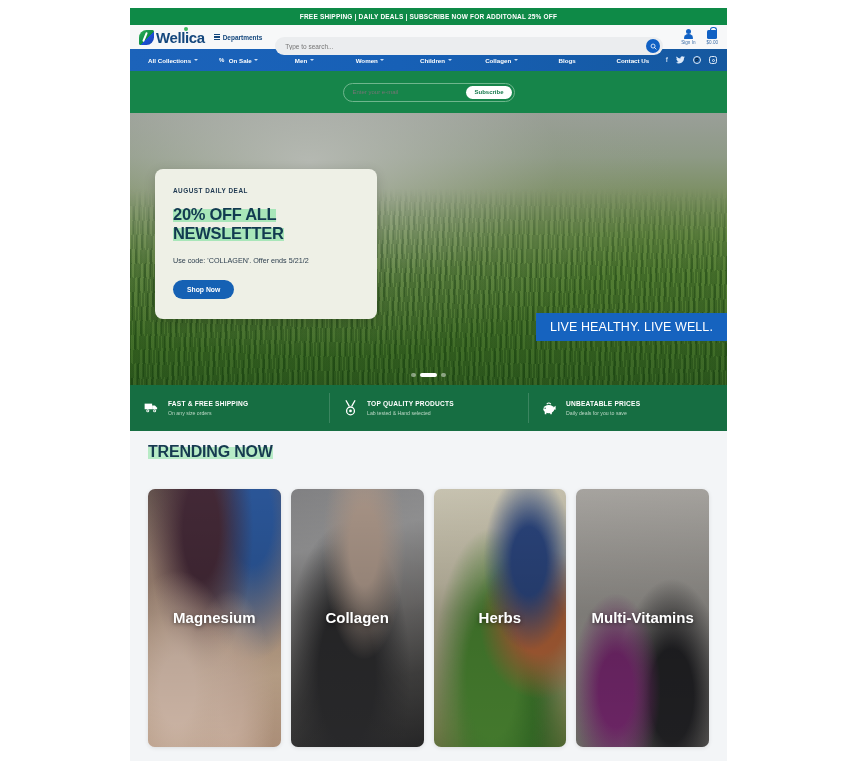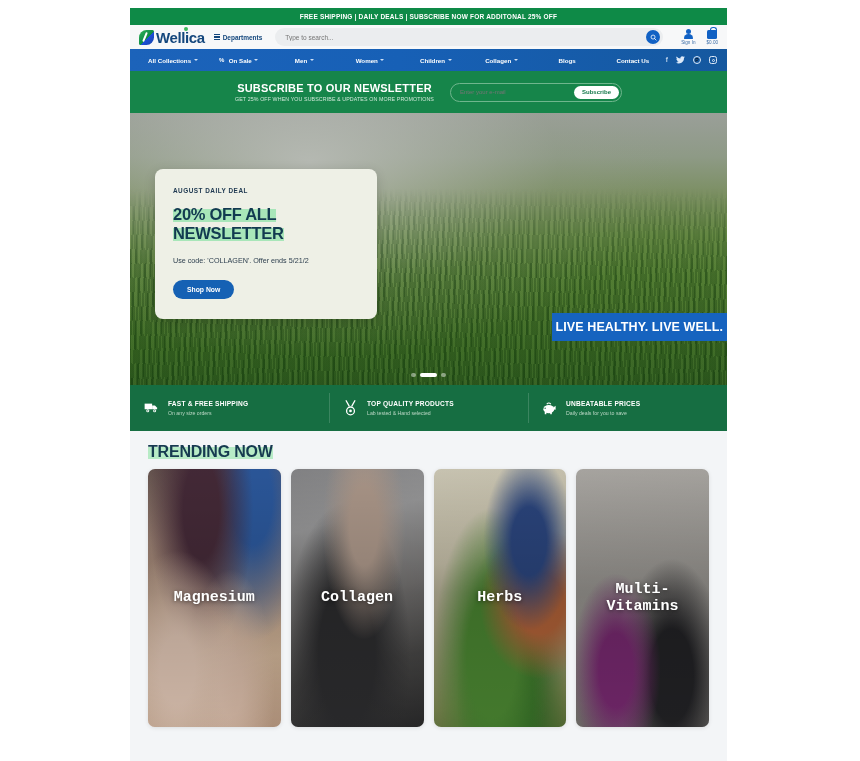--- a/index.html
+++ b/index.html
@@ -14,21 +14,21 @@
 
   
   .announce {
     background: #0e8a47; color: #fff; height: 17px;
     display: flex; align-items: center; justify-content: center;
     font-size: 6.5px; font-weight: bold; letter-spacing: .2px;
   }
 
   
   .header {
-    background: #f7f8f9; height: 21px; display: flex; align-items: center;
+    background: #f7f8f9; height: 21px; display: flex; 
     padding: 12px 9px; gap: 9px;
   }
   .logo { display: flex; align-items: center; gap: 2px; }
   .leaf {
     width: 15px; height: 15px; border-radius: 50% 10% 50% 10%;
     background: linear-gradient(135deg,#2fb457 0%,#0e8a47 55%,#1d4ed8 56%,#1746a8 100%);
     position: relative; flex: none;
   }
   .leaf::after {
     content: ""; position: absolute; left: 5px; top: 2px; width: 2px; height: 10px;
@@ -132,42 +132,42 @@
   }
   .hc-title span { background: linear-gradient(180deg, transparent 24%, #a8e6b9 24%, #a8e6b9 92%, transparent 92%); }
   .hc-desc { font-size: 7.2px; color: #2b3d4d; margin-top: 12px; }
   .hc-btn {
     margin-top: 15px; background: #1561b4; color: #fff; border: none;
     border-radius: 11px; font-size: 6.8px; font-weight: bold; padding: 6px 14px;
     cursor: pointer; font-family: "Liberation Sans", sans-serif;
   }
   .live-banner {
     position: absolute; right: 0; top: 200px; background: #1663bf; color: #fff;
-    font-size: 12.5px; font-weight: bold; padding: 7px 4px; letter-spacing: .1px;
+    font-size: 12.5px; font-weight: normal; padding: 7px 14px; letter-spacing: .1px;
   }
   .dots { position: absolute; left: 0; right: 0; bottom: 8px; display: flex; justify-content: center; gap: 4px; }
   .dot-i { width: 5px; height: 4px; border-radius: 2px; background: rgba(255,255,255,.45); cursor: pointer; }
   .dot-i.active { width: 17px; background: #fff; }
 
   
   .features { background: #166e42; display: flex; height: 46px; }
   .feat { flex: 1; display: flex; align-items: center; gap: 9px; padding: 0 14px; position: relative; }
   .feat + .feat::before { content: ""; position: absolute; left: 0; top: 8px; bottom: 8px; width: 1px; background: rgba(255,255,255,.16); }
   .feat-icon { width: 15px; height: 15px; flex: none; color: #fff; display: flex; align-items: center; justify-content: center; }
   .feat-t { color: #fff; font-size: 6.6px; font-weight: bold; letter-spacing: .2px; }
   .feat-s { color: #bcd8c6; font-size: 5.2px; margin-top: 2.5px; }
 
   
   .trending { background: #f3f5f7; padding: 12px 18px 0 18px; height: 348px; }
   .tr-title {
     font-size: 16px; font-weight: bold; color: #163a50; letter-spacing: -.2px;
     display: inline-block;
   }
   .tr-title span { background: linear-gradient(180deg, transparent 22%, #b7ebc6 22%, #b7ebc6 92%, transparent 92%); }
-  .cards { display: flex; gap: 10px; margin-top: 8px; font-family: Liberation Mono, monospace; }
+  .cards { display: flex; gap: 10px; margin-top: 28px; }
   .card {
     flex: 1; height: 258px; border-radius: 7px; overflow: hidden; position: relative;
     cursor: pointer; box-shadow: 0 1px 4px rgba(0,0,0,.10);
   }
   .card-lbl {
     position: absolute; left: 0; right: 0; top: 50%; transform: translateY(-50%);
     text-align: center; color: #fff; font-size: 15px; font-weight: bold;
     text-shadow: 0 1px 4px rgba(0,0,0,.55); line-height: 1.1; padding: 0 4px;
   }
   .img-magnesium {
@@ -289,24 +289,20 @@
         <path d="M16 1.7a6.4 6.4 0 0 1-1.9.5A3.3 3.3 0 0 0 15.5.4a6.6 6.6 0 0 1-2.1.8A3.3 3.3 0 0 0 7.8 4.2 9.3 9.3 0 0 1 1.1.6a3.3 3.3 0 0 0 1 4.4A3.2 3.2 0 0 1 .6 4.6a3.3 3.3 0 0 0 2.6 3.2 3.3 3.3 0 0 1-1.5.1 3.3 3.3 0 0 0 3 2.3A6.6 6.6 0 0 1 0 11.6a9.3 9.3 0 0 0 5 1.5c6 0 9.4-5.1 9.2-9.7A6.6 6.6 0 0 0 16 1.7z" fill="#dce9f8"></path>
       </svg>
       <span class="soc-ring">P</span>
       <span class="soc-sq">
             <i></i>
           </span>
     </div>
   </div>
 
   <div class="newsletter">
-    <div class="nl-text">
-      <div class="nl-title">SUBSCRIBE TO OUR NEWSLETTER</div>
-      <div class="nl-sub">GET 25% OFF WHEN YOU SUBSCRIBE &amp; UPDATES ON MORE PROMOTIONS</div>
-    </div>
     <div class="nl-form">
       <input class="nl-input" placeholder="Enter your e-mail" style="">
       <button class="nl-btn">Subscribe</button>
     </div>
   </div>
 
   <div class="hero">
     <div class="hero-bg"></div>
     <div class="hero-card">
       <div class="hc-eyebrow">AUGUST DAILY DEAL</div>

